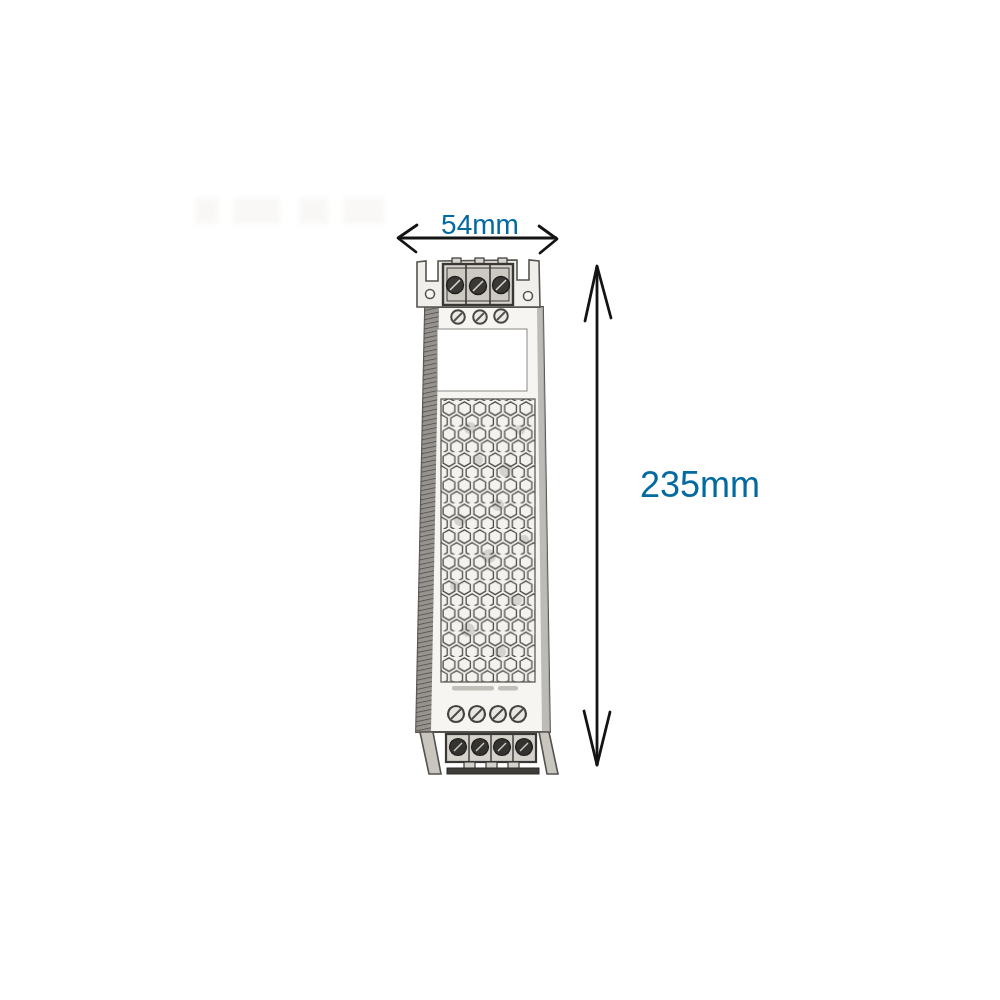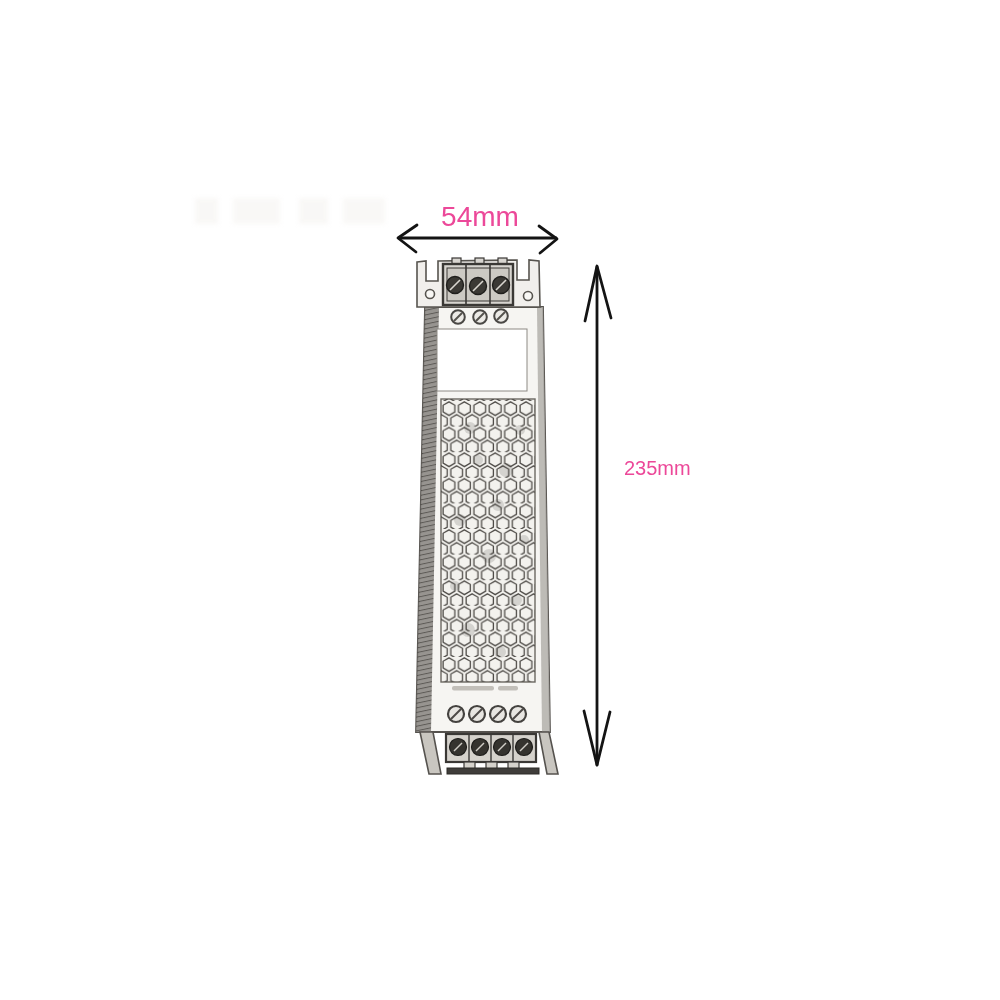--- a/index.html
+++ b/index.html
@@ -1,21 +1,21 @@
 <!DOCTYPE html>
 <html><head>
 <meta charset="utf-8">
 <style>
   html,body{margin:0;padding:0;background:#ffffff;}
   body{width:1000px;height:1000px;font-family:"Liberation Sans","DejaVu Sans",sans-serif;}
   .stage{position:relative;width:1000px;height:1000px;background:#ffffff;overflow:hidden;}
   .device-svg{position:absolute;left:0;top:0;width:1000px;height:1000px;}
-  .dim-label{position:absolute;color:#ec4899;line-height:1.1;white-space:nowrap;}
+  .dim-label{position:absolute;color:#0369a1;line-height:1.1;white-space:nowrap;margin-top:8px;}
   .label-width{left:398px;top:202px;width:164px;text-align:center;font-size:28px;}
-  .label-height{left:624px;top:457px;font-size:20px;}
+  .label-height{left:640px;top:457px;font-size:36px;}
   .label-depth{left:244px;top:472px;font-size:28px;}
   .watermark{position:absolute;left:195px;top:198px;width:190px;height:26px;
     background:linear-gradient(90deg,#f4f2ef 0 12%,transparent 12% 20%,#f5f3f0 20% 45%,transparent 45% 55%,#f4f2ef 55% 70%,transparent 70% 78%,#f5f3f0 78% 100%);
     filter:blur(2px);opacity:.55;}
 </style>
 </head>
 <body>
 
 <div class="stage">
 

